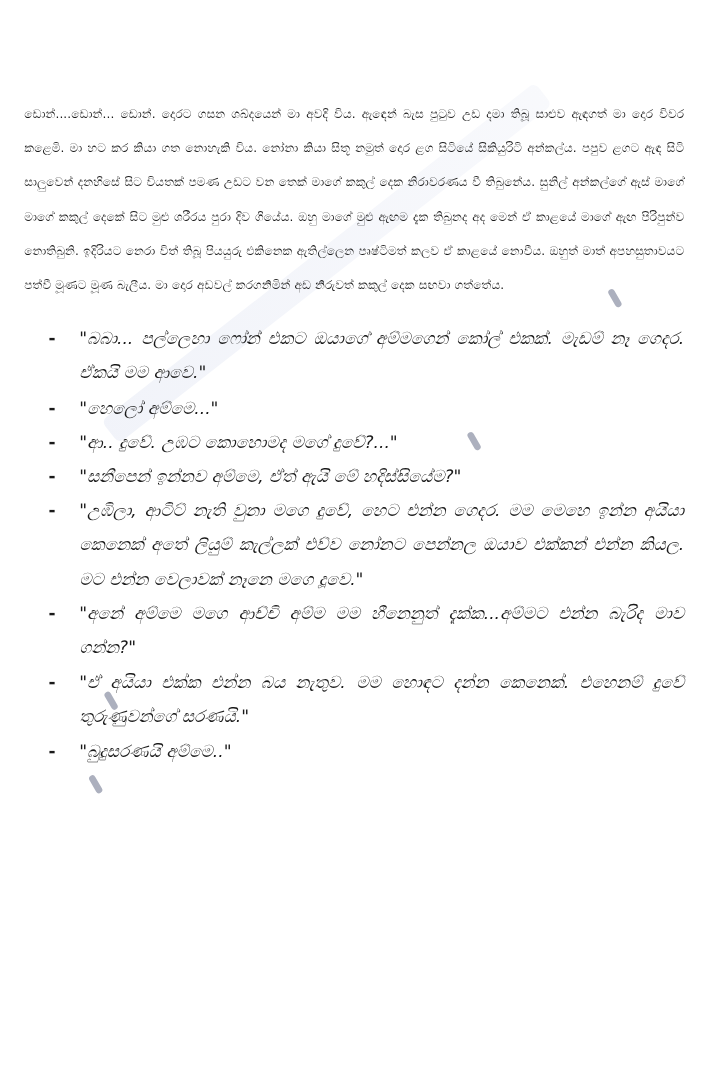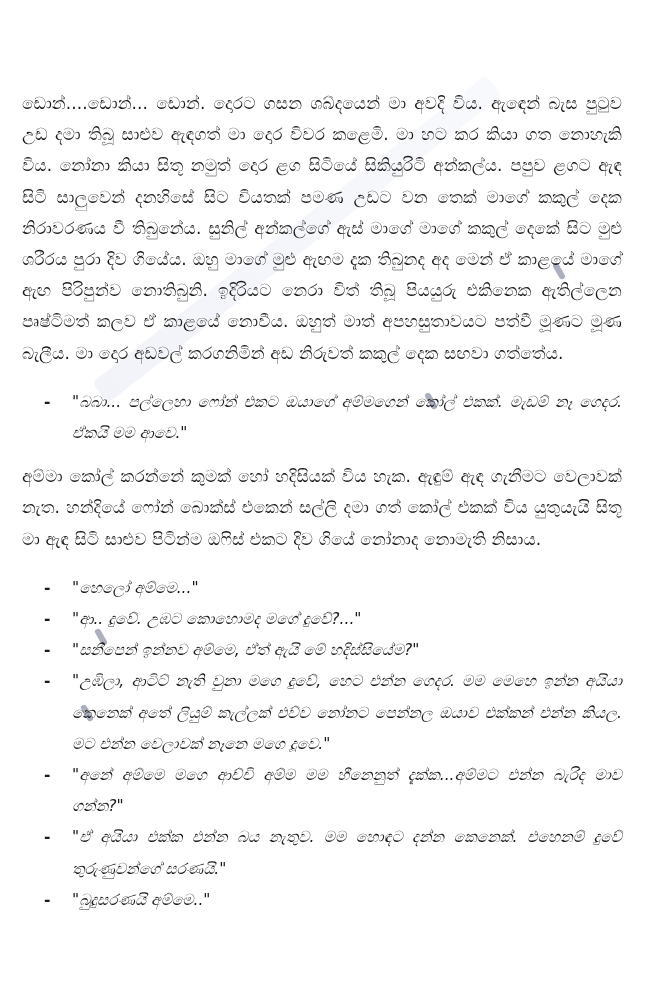--- a/index.html
+++ b/index.html
@@ -15,21 +15,21 @@
       font-family: "DejaVu Sans", "Liberation Sans", sans-serif;
       color: #1a1a1a;
     }
     .page {
       position: absolute;
       left: 22px;
       top: 88px;
       width: 600px;
     }
     .para {
-      font-size: 17px;
+      font-size: 11px;
       line-height: 31.2px;
       text-align: justify;
       text-align-last: left;
       margin: 0;
       letter-spacing: 0.1px;
     }
     .para + .dialogue-list { margin-top: 18px; }
     .dialogue-list + .para { margin-top: 12px; }
     .dialogue-list {
       list-style: none;
@@ -86,21 +86,20 @@
 
   <p class="para">ඩොන්....ඩොන්... ඩොන්.  දොරට ගසන ශබ්දයෙන් මා අවදි විය. ඇඳෙන් බැස පුටුව උඩ දමා තිබූ සාළුව ඇඳගත් මා දොර විවර කළෙමි. මා හට කර කියා ගත නොහැකි විය. නෝනා කියා සිතූ නමුත් දොර ළග සිටියේ සිකියුරිටි අන්කල්ය. පපුව ළගට ඇඳ සිටි සාලුවෙන් දනහිසේ සිට වියතක් පමණ උඩට වන තෙක් මාගේ කකුල් දෙක නිරාවරණය වී තිබුනේය. සුනිල් අන්කල්ගේ ඇස් මාගේ මාගේ කකුල් දෙකේ සිට මුළු ශරීරය පුරා දිව ගියේය. ඔහු මාගේ මුළු ඇඟම දැක තිබුනද අද මෙන් ඒ කාළයේ මාගේ ඇඟ පිරිපුන්ව නොතිබුනි. ඉදිරියට නෙරා විත් තිබූ පියයුරු එකිනෙක ඇතිල්ලෙන පෘෂ්ටිමත් කලව ඒ කාළයේ නොවීය. ඔහුත් මාත් අපහසුතාවයට පත්වී මූණට මූණ බැලීය. මා දොර අඩවල් කරගනිමින් අඩ නිරුවත් කකුල් දෙක සඟවා ගත්තේය.</p>
 
   <ul class="dialogue-list">
     <li class="dialogue-item">
       <span class="dash">-</span>
       <span>"බබා... පල්ලෙහා ෆෝන් එකට ඔයාගේ අම්මගෙන් කෝල් එකක්. මැඩම් නෑ ගෙදර. ඒකයි මම ආවෙ."</span>
     </li>
   </ul>
 
-  <p class="para">අම්මා කෝල් කරන්නේ කුමක් හෝ හදිසියක් විය හැක. ඇඳුම් ඇඳ ගැනීමට වෙලාවක් නැත. හන්දියේ ෆෝන් බොක්ස් එකෙන් සල්ලි දමා ගත් කෝල් එකක් විය යුතුයැයි සිතූ මා ඇඳ සිටි සාළුව පිටින්ම ඔෆිස් එකට දිව ගියේ නෝනාද නොමැති නිසාය.</p>
 
   <ul class="dialogue-list">
     <li class="dialogue-item">
       <span class="dash">-</span>
       <span>"හෙලෝ අම්මෙ..."</span>
     </li>
     <li class="dialogue-item">
       <span class="dash">-</span>
       <span>"ආ.. දුවේ. උඹට කොහොමද මගේ දුවේ?..."</span>
     </li>

